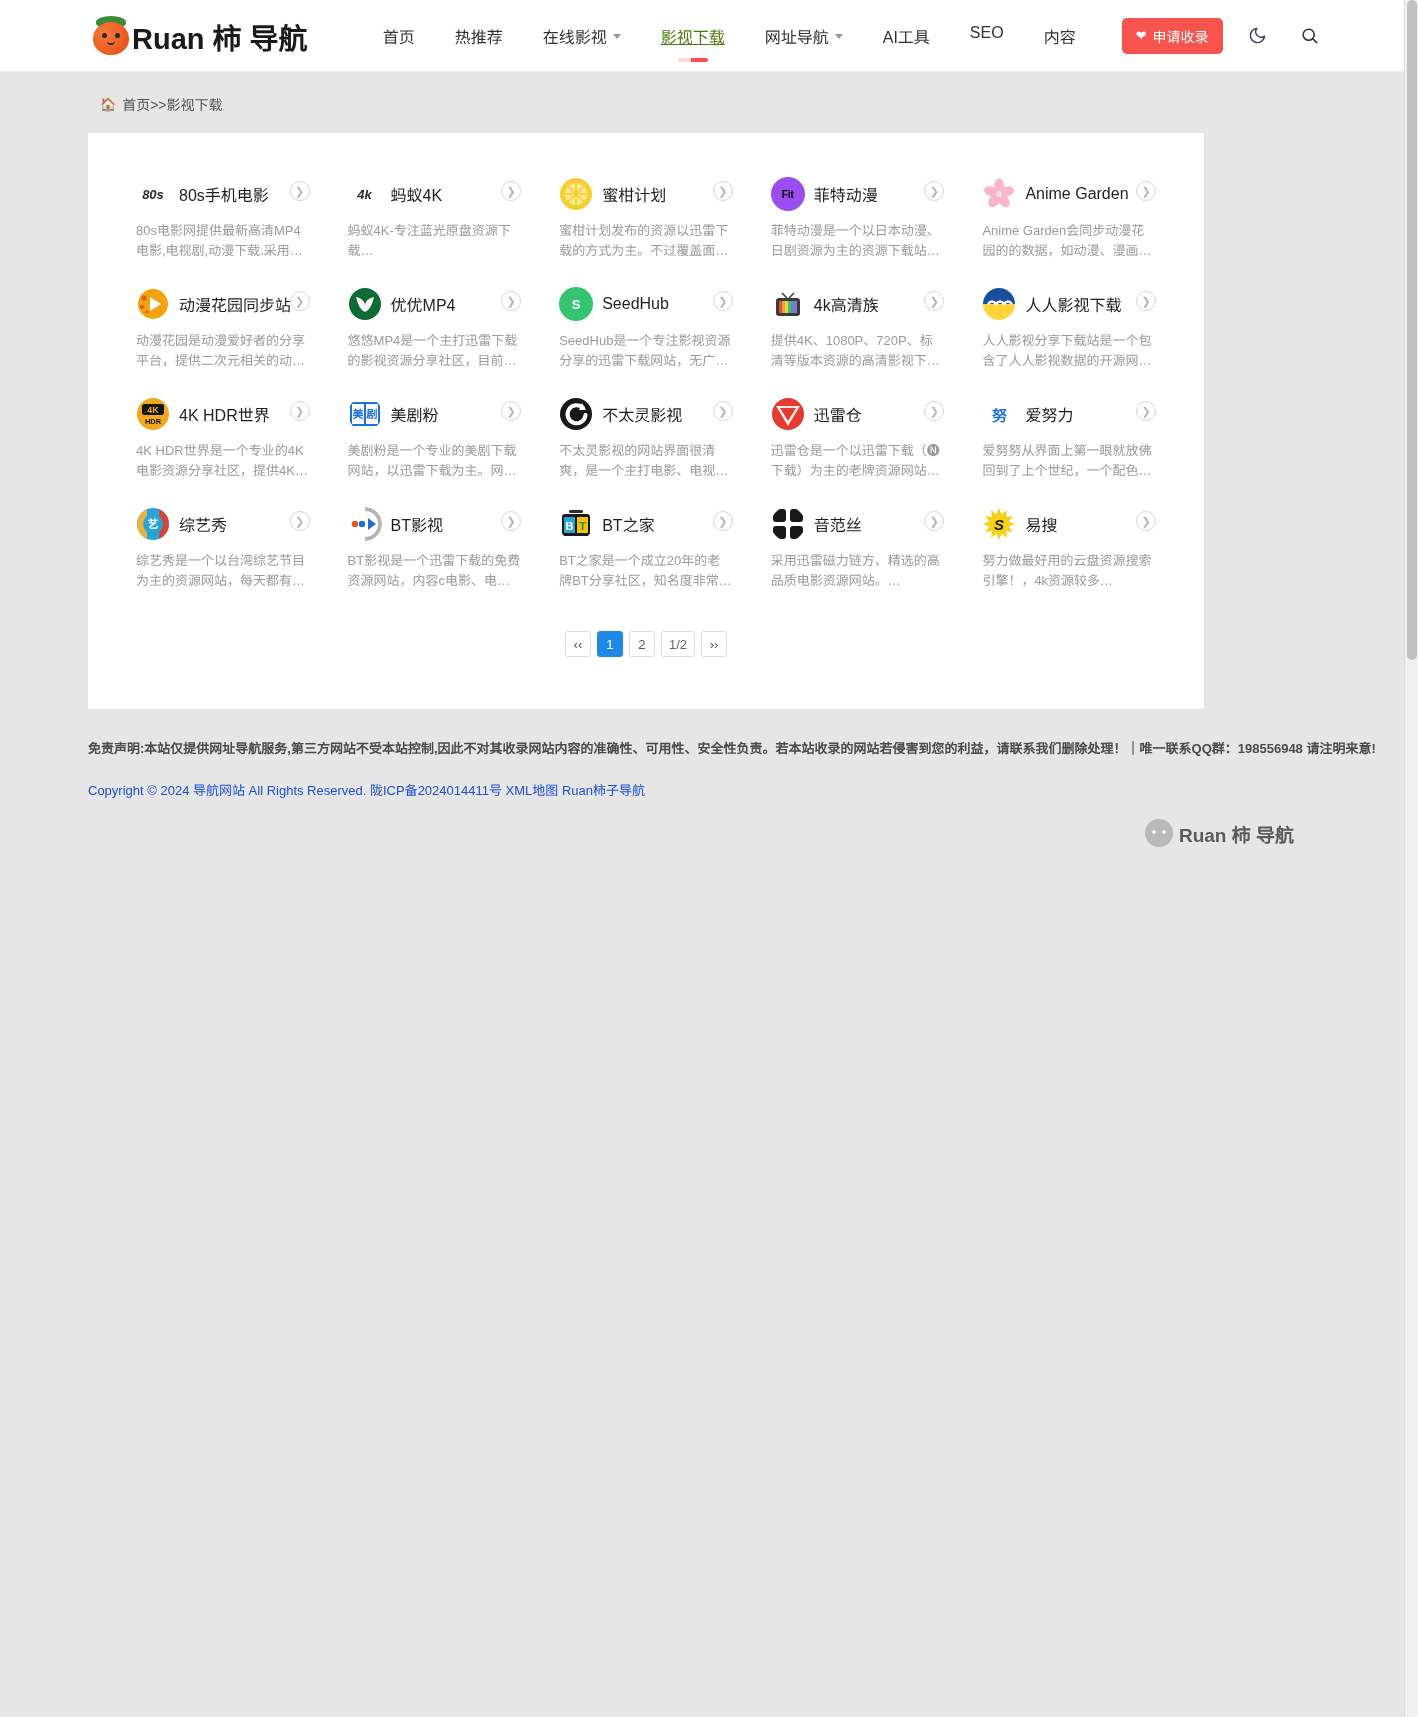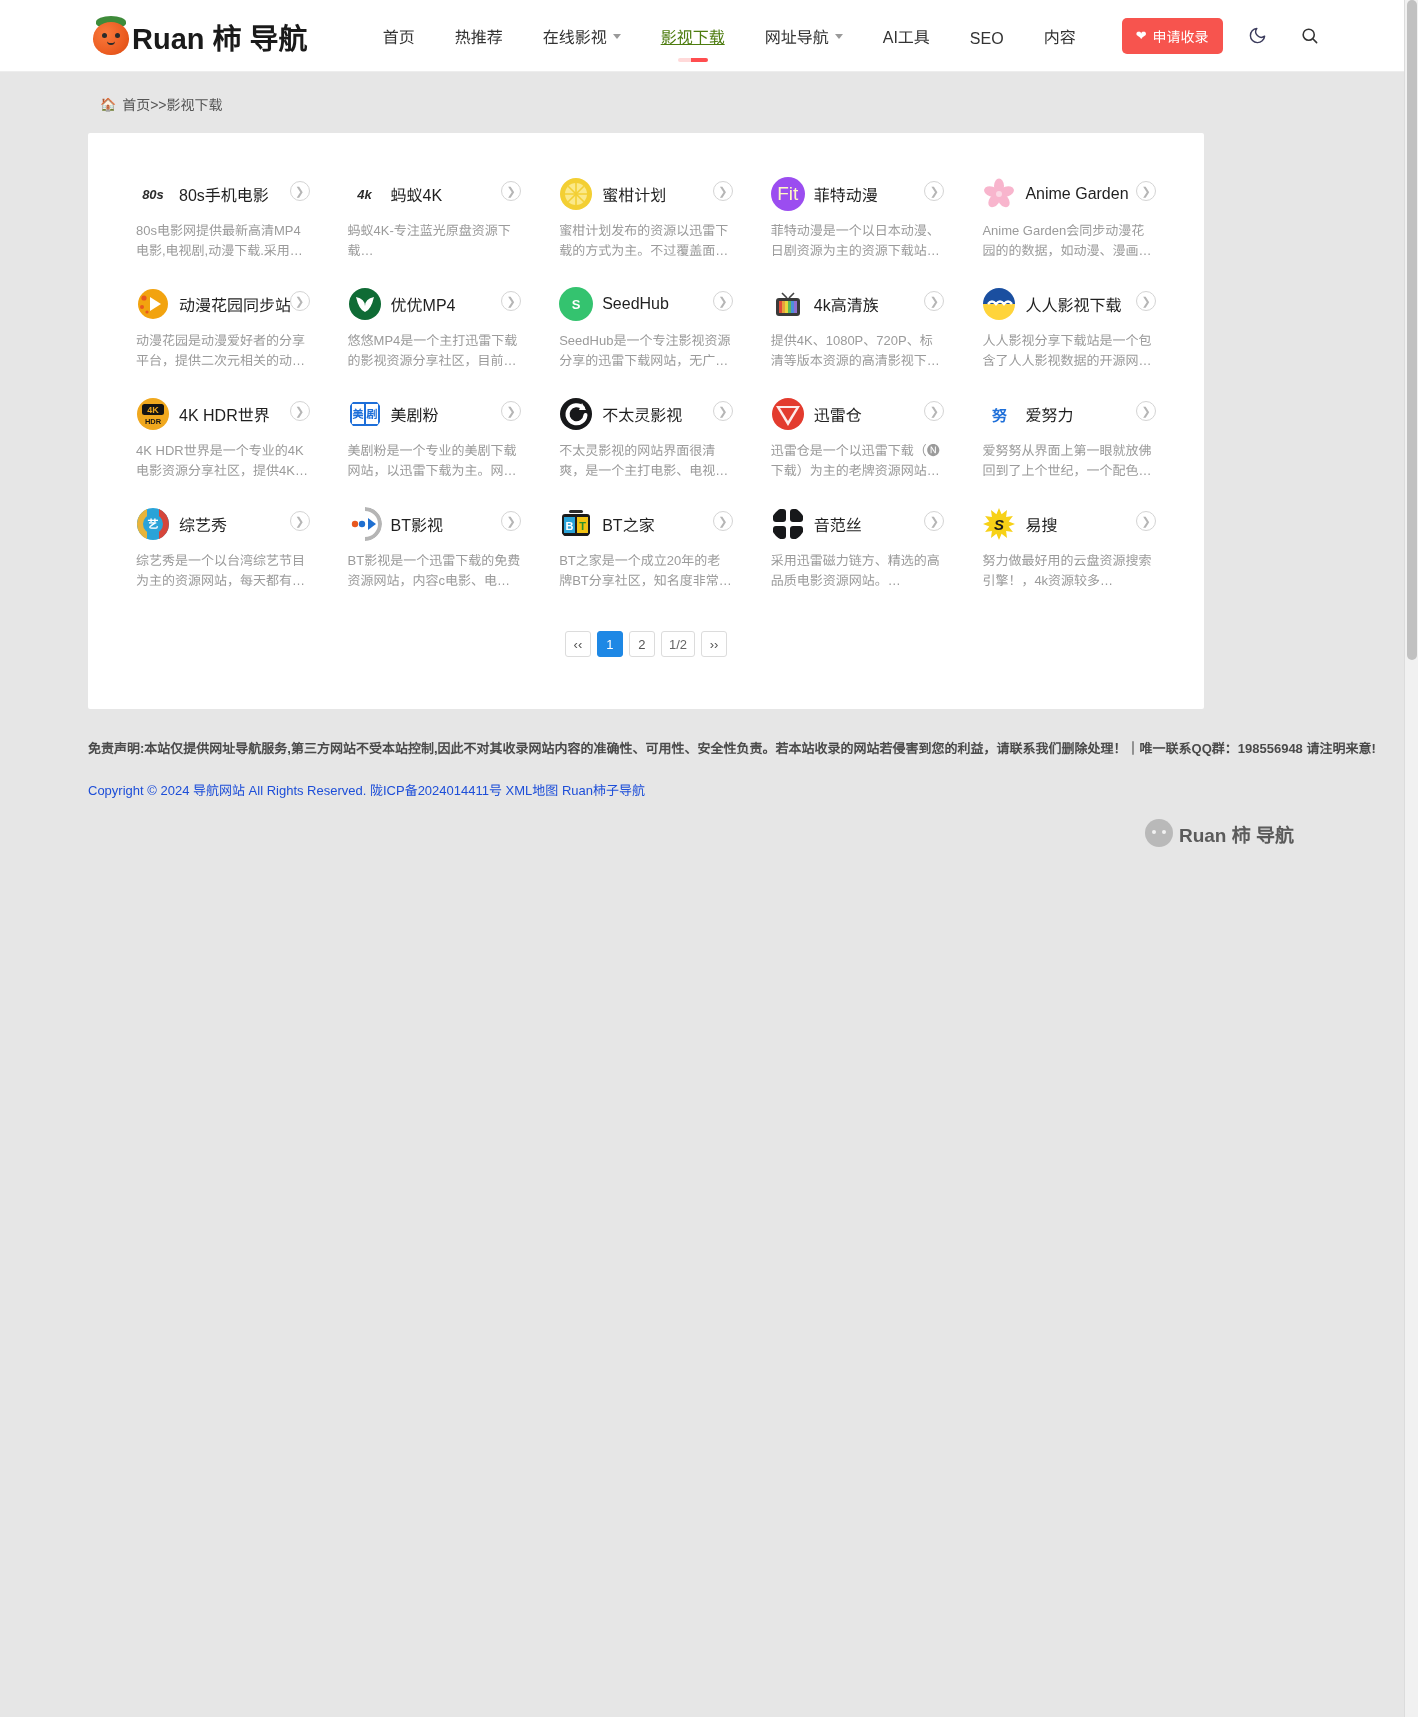--- a/index.html
+++ b/index.html
@@ -47,21 +47,21 @@
   .brand-logo .eye.r { left: 27px; }
   .brand-logo .mouth {
     position: absolute; left: 19px; top: 28px; width: 8px; height: 4px;
     border-bottom: 2px solid #2b2b2b; border-radius: 0 0 8px 8px;
   }
   .brand-text {
     font-size: 29px; font-weight: 700; color: #1a1a1a;
     letter-spacing: 0px; margin-left: -2px; white-space: nowrap;
   }
 
-  .nav { display: flex; align-items: flex-end; margin-left: 55px; }
+  .nav { display: flex; align-items: flex-start; margin-left: 55px; }
   .nav-item {
     position: relative; font-size: 16px; color: #333; cursor: pointer;
     padding: 22px 20px; display: flex; align-items: center; gap: 6px;
     white-space: nowrap;
   }
   .nav-item.active { color: #4d7c0f; text-decoration: underline; }
   .nav-item.active::after {
     content: ""; position: absolute; left: 50%; transform: translateX(-50%);
     bottom: 8px; width: 30px; height: 4px;
     background: linear-gradient(90deg, #ffd9d9 0 45%, #ff4d4f 45% 100%);
@@ -278,21 +278,21 @@
             </svg>
           </div>
           <div class="card-title">蜜柑计划</div>
         </div>
         <div class="arrow">❯</div>
         <div class="card-desc">蜜柑计划发布的资源以迅雷下载的方式为主。不过覆盖面非常广，集合…</div>
       </div>
       <div class="card">
         <div class="card-head">
           <div class="card-ico" style="background:#9b4df0">
-            <span style="font-weight:400;font-size:19px;color:#fef9c3">Fit</span>
+            <span style="font-weight:700;font-size:10px;color:#000000">Fit</span>
           </div>
           <div class="card-title">菲特动漫</div>
         </div>
         <div class="arrow">❯</div>
         <div class="card-desc">菲特动漫是一个以日本动漫、日剧资源为主的资源下载站，同时也有更…</div>
       </div>
       <div class="card">
         <div class="card-head">
           <div class="card-ico" style="background:transparent">
             <svg width="32" height="32" viewBox="0 0 32 32">

